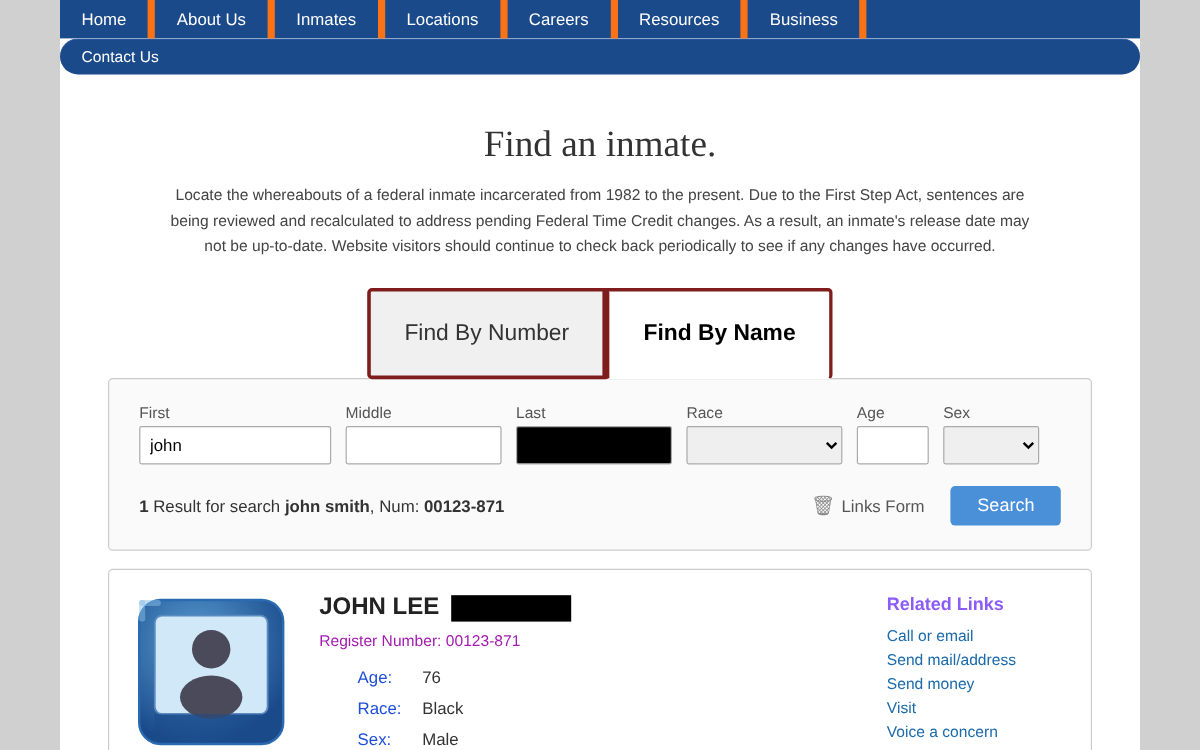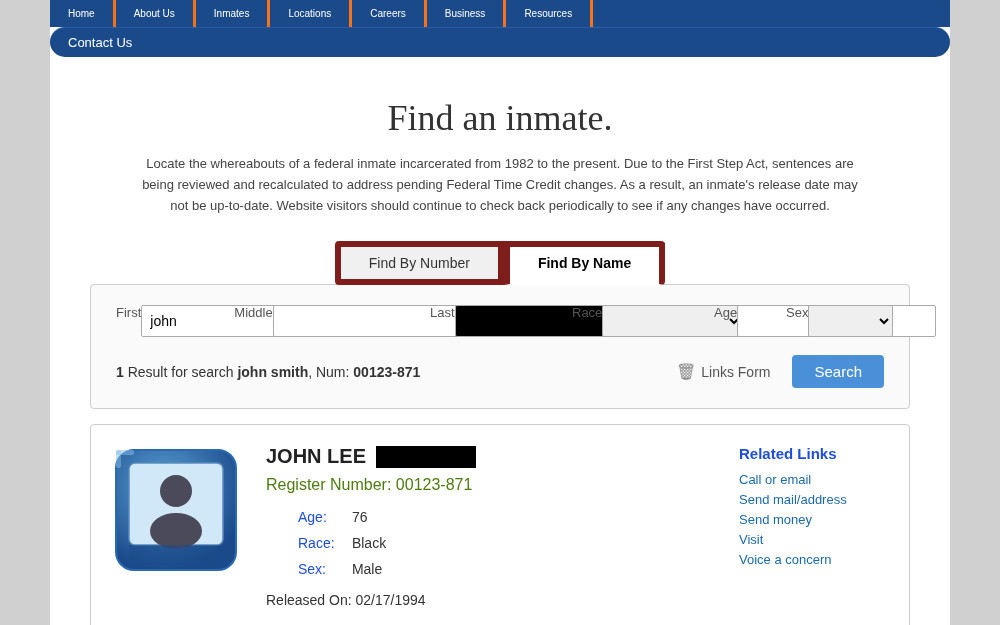--- a/index.html
+++ b/index.html
@@ -3,65 +3,65 @@
   <meta charset="utf-8">
   <style>
     * { margin: 0; padding: 0; box-sizing: border-box; }
     body { font-family: Arial, sans-serif; background: #d0d0d0; font-size: 14px; }
 
     .page-wrapper { background: #fff; max-width: 900px; margin: 0 auto; min-height: 625px; }
 
     
     .nav-bar { background: #1a4a8a; display: flex; flex-wrap: wrap; }
     .nav-item {
-      color: #fff; padding: 8px 18px; cursor: pointer; font-size: 10px;
-      border-right: 3px solid #f97316; white-space: nowrap; text-decoration: none;
+      color: #fff; padding: 8px 18px; cursor: pointer; font-size: 14px;
+      border-right: 6px solid #f97316; white-space: nowrap; text-decoration: none;
       display: flex; align-items: center;
     }
     .nav-sub-bar { background: #1a4a8a; border-top: 1px solid #2a5aaa; border-radius: 15px; }
     .nav-sub-item {
       display: inline-block; color: #fff; padding: 7px 18px; cursor: pointer;
       font-size: 13px; text-decoration: none;
     }
 
     
     .content { padding: 20px 40px 40px; }
 
     .page-title {
-      text-align: center; font-size: 36px; font-weight: normal;
+      text-align: center; font-size: 31px; font-weight: normal;
       color: #333; margin: 20px 0 15px; font-family: Georgia, serif;
     }
 
     .description {
       text-align: center; font-size: 13px; color: #444;
       max-width: 720px; margin: 0 auto 25px; line-height: 1.6;
     }
 
     
     .tabs { display: flex; justify-content: center; margin-bottom: 0; }
     .tab {
-      padding: 8px 28px; border: 6px solid #7f1d1d; cursor: pointer;
-      font-size: 14px; background: #f0f0f0; color: #333;
+      padding: 24px 28px; border: 3px solid #7f1d1d; cursor: pointer;
+      font-size: 19px; background: #f0f0f0; color: #333;
     }
     .tab.active {
       background: #fff; border-bottom: 1px solid #fff;
       font-weight: bold; color: #000; z-index: 1;
     }
     .tab:first-child { border-radius: 4px 0 0 4px; }
     .tab:last-child { border-radius: 0 4px 4px 0; }
 
     
     .search-box {
       border: 1px solid #ccc; border-radius: 4px;
       padding: 20px 25px; background: #fafafa; margin-top: -1px;
     }
 
     .fields-row { display: flex; gap: 12px; align-items: flex-end; flex-wrap: wrap; }
 
-    .field-group { display: flex; }
+    .field-group { display: flex; flex-direction: column; }
     .field-group label { font-size: 13px; color: #555; margin-bottom: 4px; }
 
     .field-first { width: 160px; }
     .field-middle { width: 130px; justify-content: center; }
     .field-last { width: 130px; }
     .field-race { width: 130px; }
     .field-age { width: 60px; }
     .field-sex { width: 80px; }
 
     .field-group input[type="text"],
@@ -107,48 +107,48 @@
     .inmate-info { flex: 1; }
     .inmate-name {
       font-size: 20px; font-weight: bold; color: #222;
       margin-bottom: 8px; display: flex; align-items: center; gap: 10px;
     }
     .name-redacted {
       display: inline-block; background: #000; width: 100px; height: 22px;
       vertical-align: middle;
     }
 
-    .reg-number { font-size: 16px; color: #4d7c0f; margin-bottom: 12px; }
+    .reg-number { font-size: 13px; color: #a21caf; margin-bottom: 12px; }
 
     .detail-row { font-size: 14px; color: #333; margin-bottom: 2px; line-height: 1.7; }
     .detail-label { display: inline-block; width: 50px; color: #1d4ed8; margin-left: 32px; }
 
     .released { font-size: 14px; color: #333; margin-top: 10px; }
 
     
     .related-links { min-width: 150px; }
-    .related-links-title { font-size: 15px; font-weight: bold; color: #1d4ed8; margin-bottom: 10px; }
+    .related-links-title { font-size: 15px; font-weight: bold; color: #8b5cf6; margin-bottom: 10px; }
     .related-link {
       display: block; color: #1a6aaa; font-size: 13px;
       text-decoration: none; margin-bottom: 5px; cursor: pointer;
     }
   </style>
 </head>
 <body>
 
 <div class="page-wrapper">
 
   <div class="nav-bar">
     <a class="nav-item">Home</a>
     <a class="nav-item">About Us</a>
     <a class="nav-item">Inmates</a>
     <a class="nav-item">Locations</a>
     <a class="nav-item">Careers</a>
+    <a class="nav-item">Resources</a>
     <a class="nav-item">Business</a>
-    <a class="nav-item">Resources</a>
   </div>
   <div class="nav-sub-bar">
     <a class="nav-sub-item">Contact Us</a>
   </div>
 
   <div class="content">
 
     <h1 class="page-title">Find an inmate.</h1>
     <p class="description">Locate the whereabouts of a federal inmate incarcerated from 1982 to the present. Due to the First Step Act, sentences are being reviewed and recalculated to address pending Federal Time Credit changes. As a result, an inmate's release date may not be up-to-date. Website visitors should continue to check back periodically to see if any changes have occurred.</p>
 

